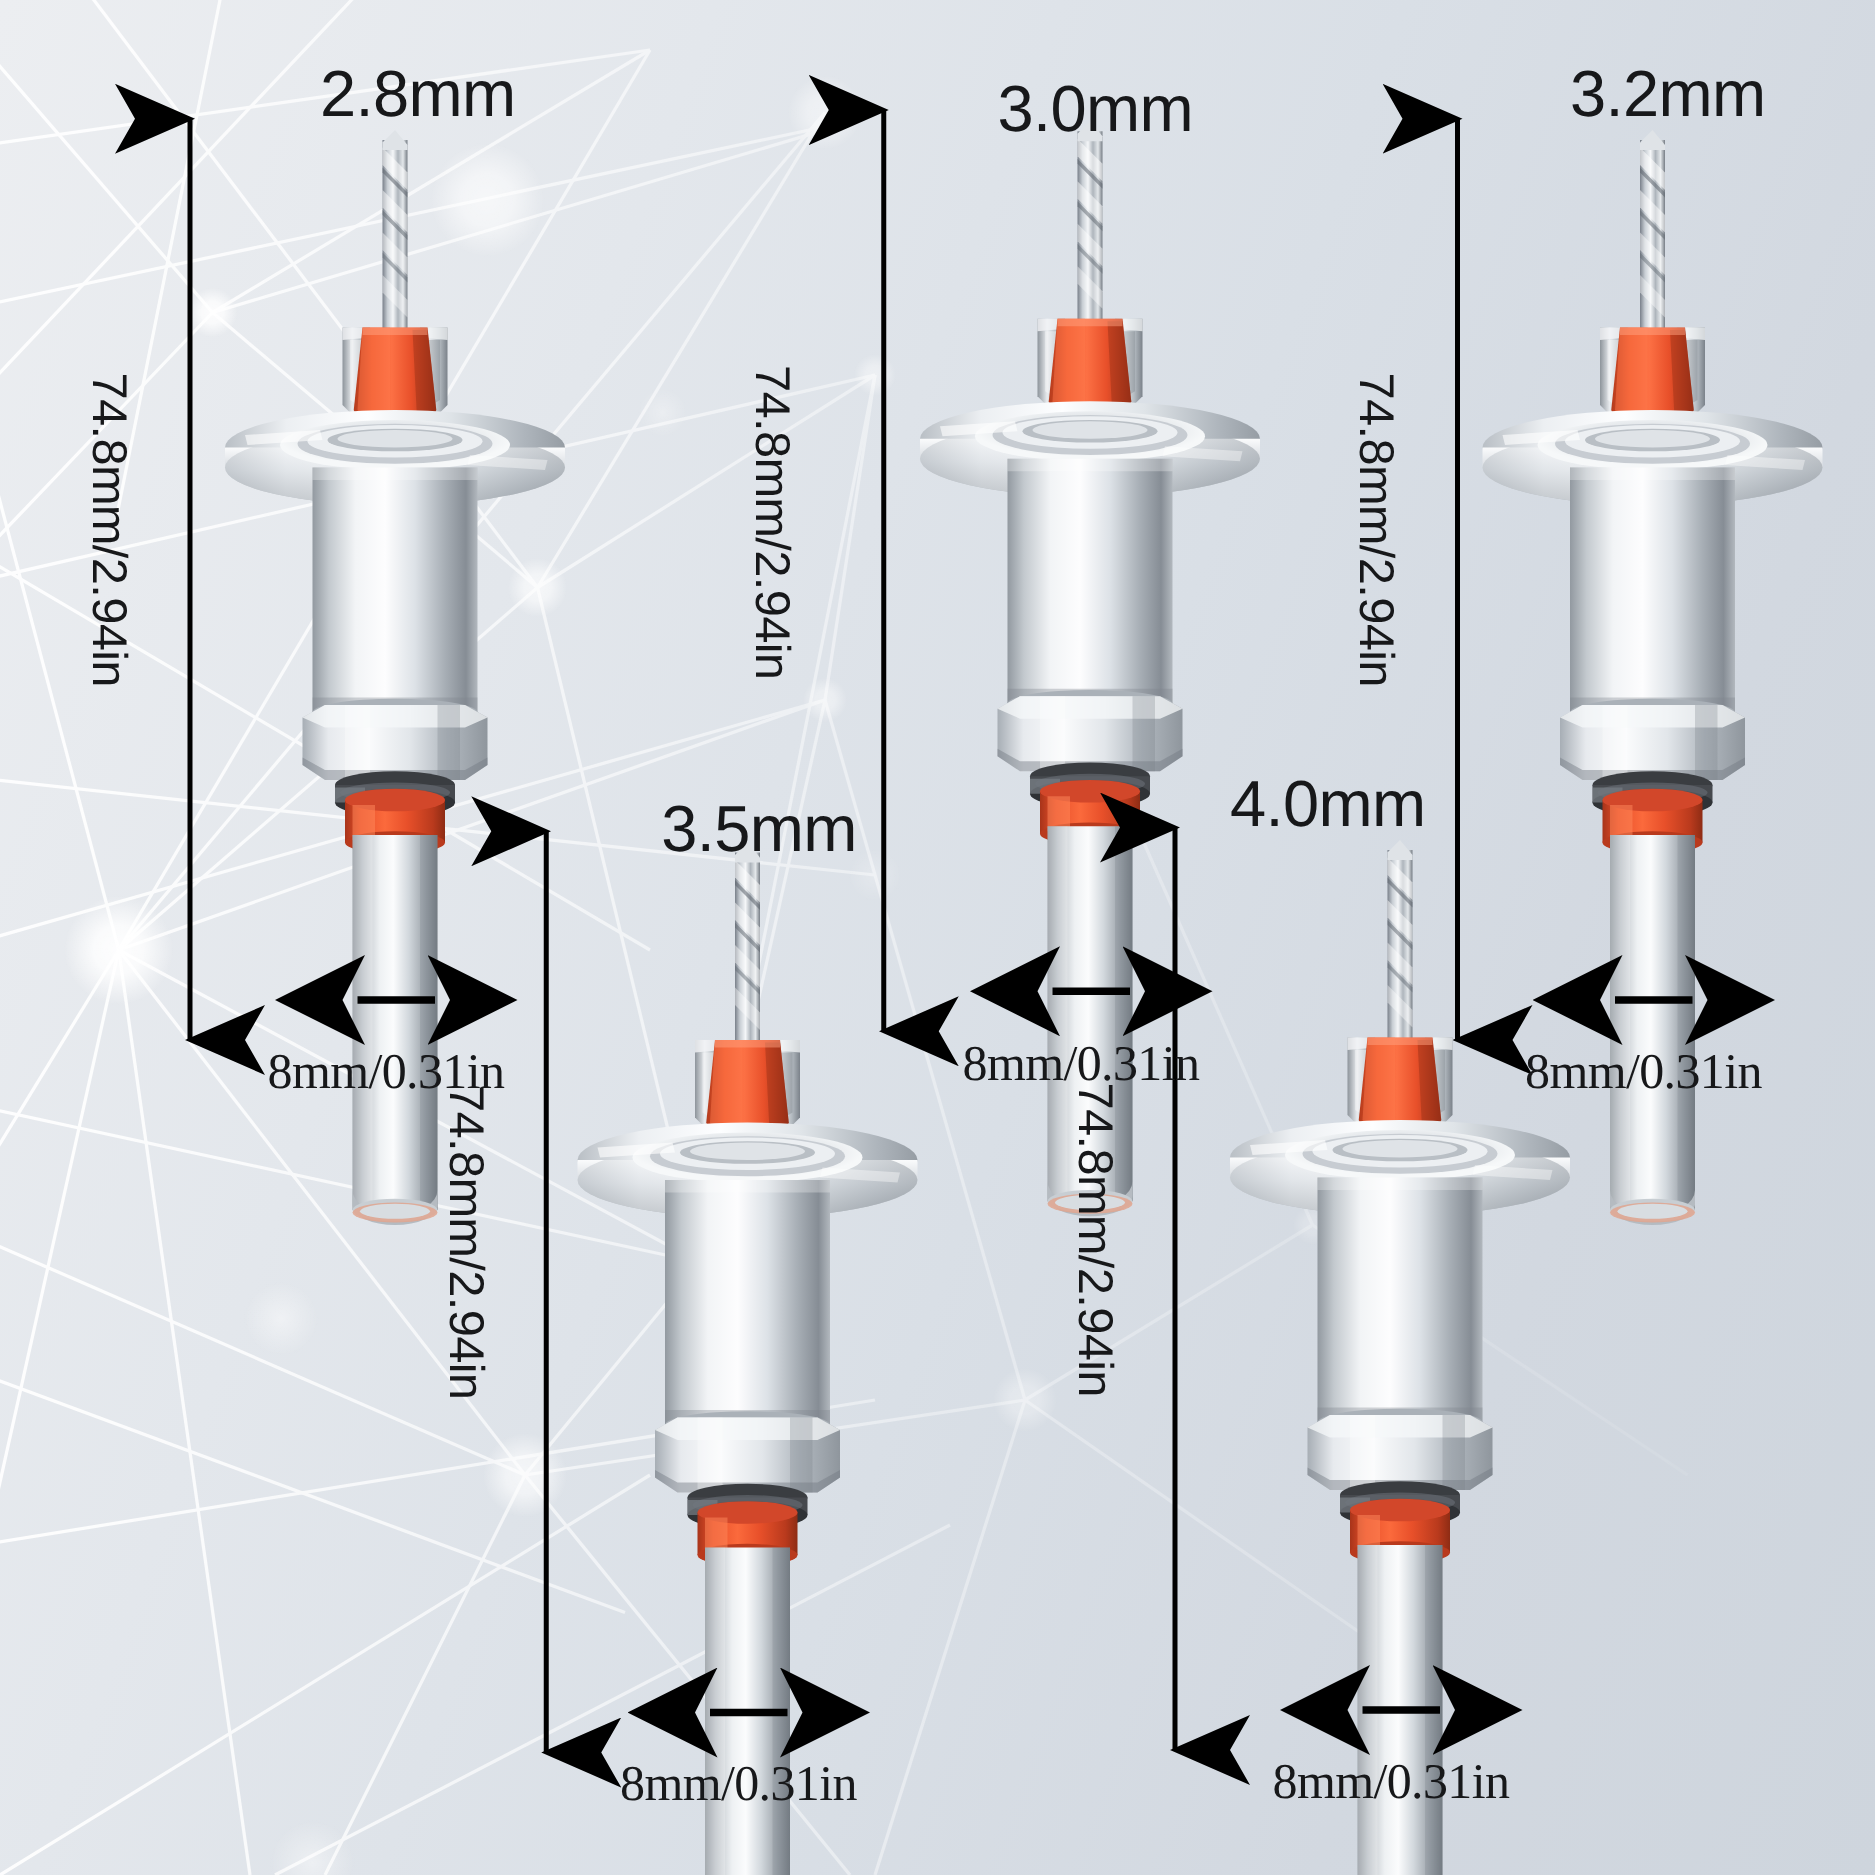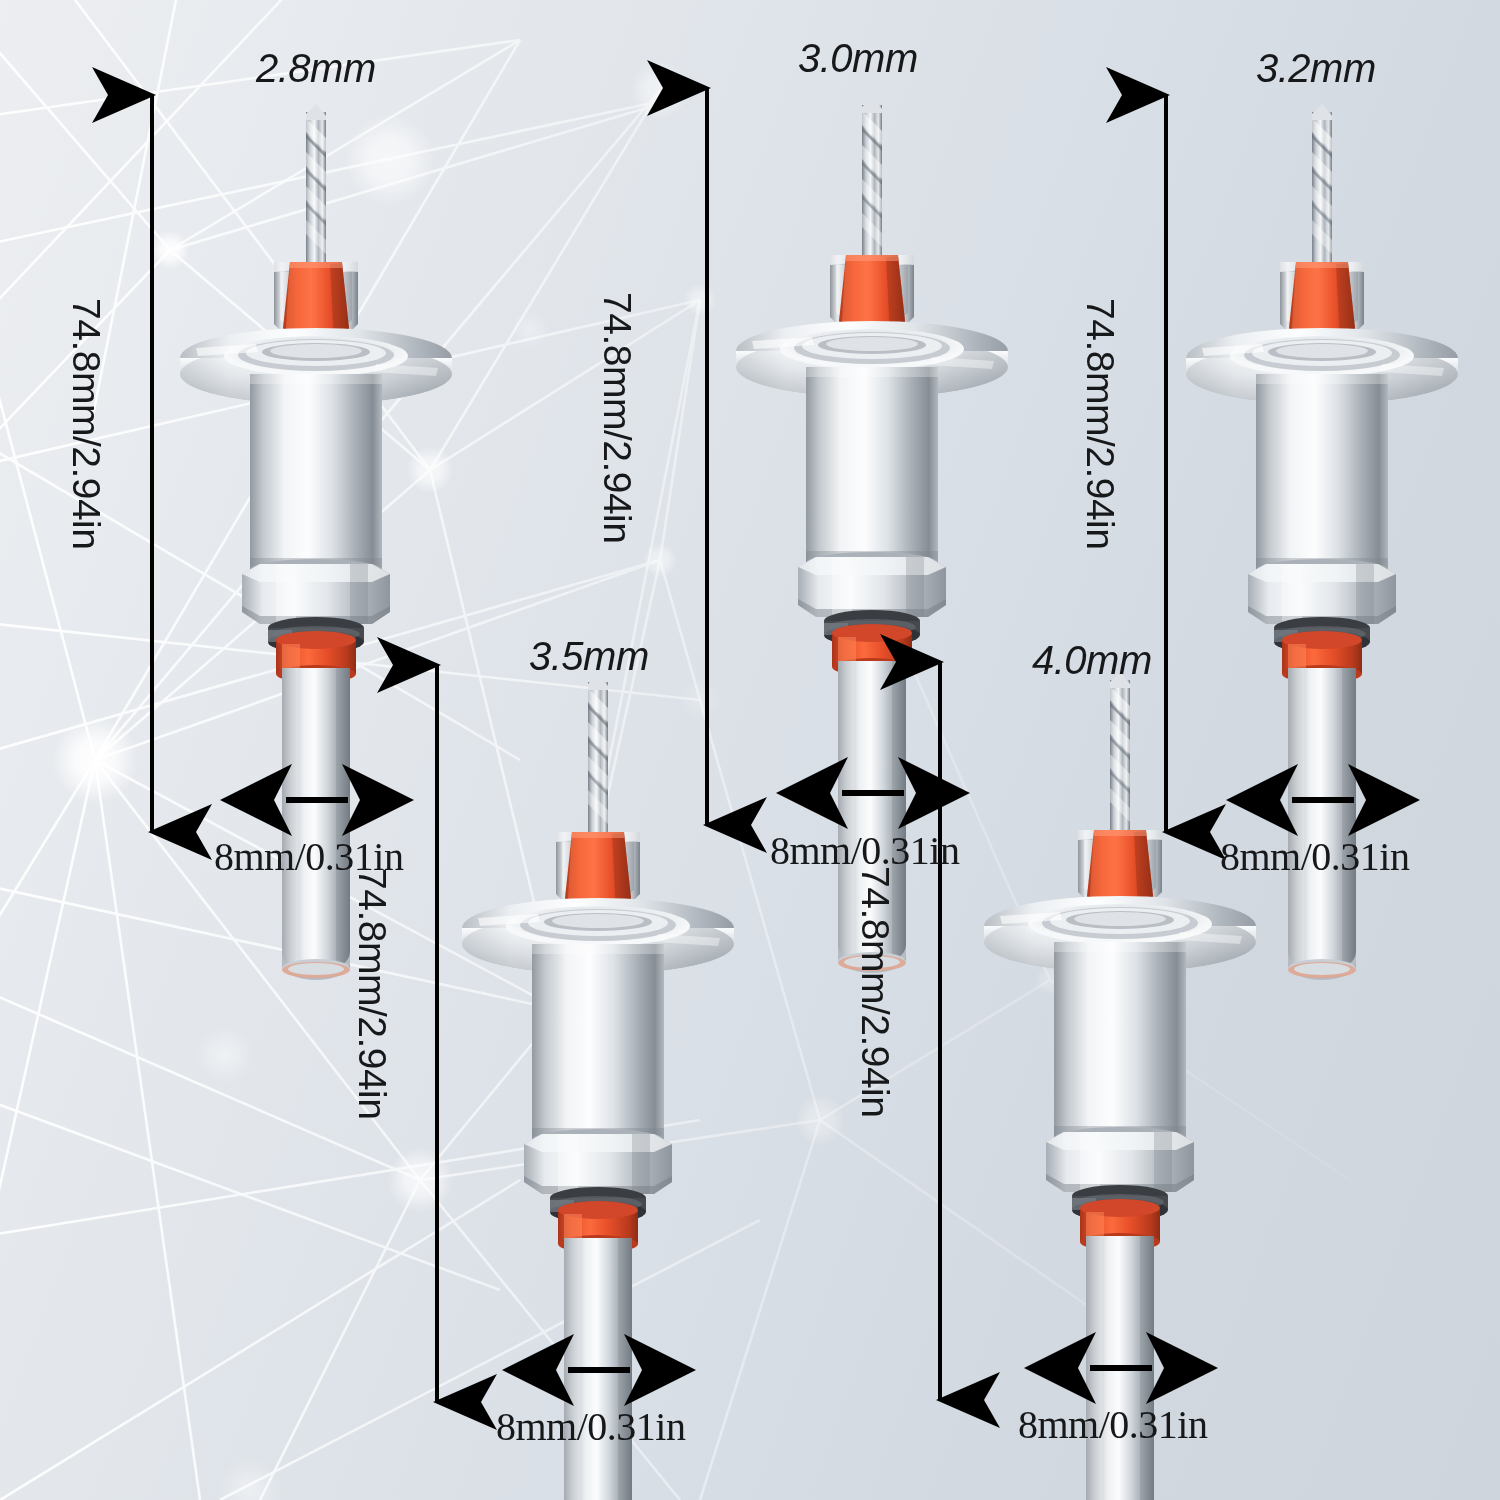--- a/index.html
+++ b/index.html
@@ -13,25 +13,24 @@
     width:1500px;height:1500px;
     background:linear-gradient(110deg,#eceef1 0%,#e3e7ec 28%,#d9dfe6 55%,#d2d8e0 78%,#ced5dd 100%);
     overflow:hidden;
   }
   
   #bg-network{position:absolute;left:0;top:0;width:1500px;height:1500px;}
   
   .size-label{
     position:absolute;
     color:#17181a;
-    font-size:40px;
+    font-size:52px;
     letter-spacing:-0.5px;
     white-space:nowrap;
     font-weight:400;
-    font-style:italic;
   }
   .shank-label{
     position:absolute;
     color:#17181a;
     font-size:40px;
     letter-spacing:-0.5px;
     white-space:nowrap;
     font-weight:400;
     font-family:Liberation Serif, serif;
   }
@@ -329,25 +328,25 @@
     <line x1="940" y1="662" x2="940" y2="1400" stroke="#000" stroke-width="4" marker-start="url(#arrHeadUp)" marker-end="url(#arrHeadDown)"></line>
 
     <line x1="286" y1="800" x2="348" y2="800" stroke="#000" stroke-width="6" marker-start="url(#arrSmallL)" marker-end="url(#arrSmallR)"></line>
     <line x1="842" y1="793" x2="904" y2="793" stroke="#000" stroke-width="6" marker-start="url(#arrSmallL)" marker-end="url(#arrSmallR)"></line>
     <line x1="1292" y1="800" x2="1354" y2="800" stroke="#000" stroke-width="6" marker-start="url(#arrSmallL)" marker-end="url(#arrSmallR)"></line>
     <line x1="568" y1="1370" x2="630" y2="1370" stroke="#000" stroke-width="6" marker-start="url(#arrSmallL)" marker-end="url(#arrSmallR)"></line>
     <line x1="1090" y1="1368" x2="1152" y2="1368" stroke="#000" stroke-width="6" marker-start="url(#arrSmallL)" marker-end="url(#arrSmallR)"></line>
   </svg>
 
   <div class="size-label" style="left:256px;top:46px;">2.8mm</div>
-  <div class="size-label" style="left:798px;top:36px;">3.0mm</div>
+  <div class="size-label" style="left:798px;top:58px;">3.0mm</div>
   <div class="size-label" style="left:1256px;top:46px;">3.2mm</div>
 
   <div class="size-label" style="left:529px;top:634px;">3.5mm</div>
-  <div class="size-label" style="left:1032px;top:614px;margin-top:24px;">4.0mm</div>
+  <div class="size-label" style="left:984px;top:614px;">4.0mm</div>
 
   <div class="len-label" style="left:108px;top:298px;">74.8mm/2.94in</div>
   <div class="len-label" style="left:639px;top:292px;">74.8mm/2.94in</div>
   <div class="len-label" style="left:1122px;top:298px;">74.8mm/2.94in</div>
   <div class="len-label" style="left:394px;top:868px;">74.8mm/2.94in</div>
   <div class="len-label" style="left:897px;top:866px;">74.8mm/2.94in</div>
 
   <div class="shank-label" style="left:214px;top:833px;">8mm/0.31in</div>
   <div class="shank-label" style="left:770px;top:827px;">8mm/0.31in</div>
   <div class="shank-label" style="left:1220px;top:833px;">8mm/0.31in</div>

